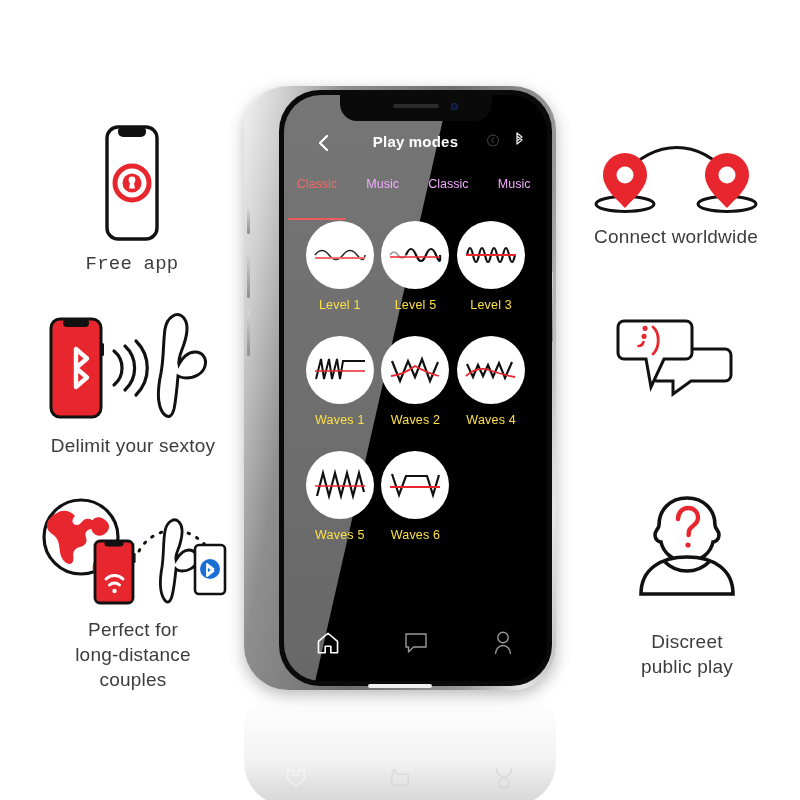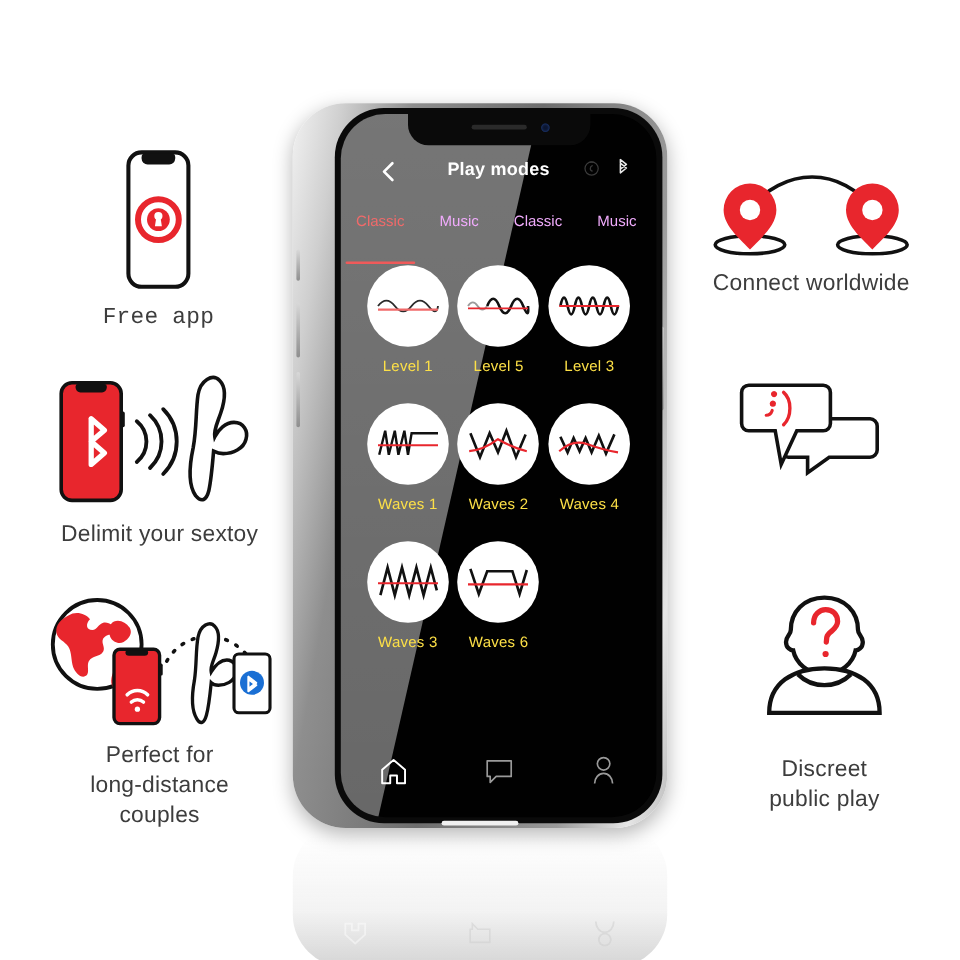--- a/index.html
+++ b/index.html
@@ -365,21 +365,21 @@
               <div class="lbl">Waves 4</div>
             </div>
 
             <div class="cell">
               <div class="disc">
                 <svg width="56" height="34" viewBox="0 0 56 34">
                   <path d="M5 28 L11 5 L17 28 L23 5 L29 28 L35 5 L41 28 L47 5 L52 24" fill="none" stroke="#111" stroke-width="2.2"></path>
                   <line x1="3" y1="18" x2="53" y2="18" stroke="#e8262d" stroke-width="1.6"></line>
                 </svg>
               </div>
-              <div class="lbl">Waves 3</div>
+              <div class="lbl">Waves 5</div>
             </div>
 
             <div class="cell">
               <div class="disc">
                 <svg width="56" height="34" viewBox="0 0 56 34">
                   <path d="M5 6 L12 27 L19 8 L40 8 L46 27 L52 7" fill="none" stroke="#111" stroke-width="2.2"></path>
                   <line x1="3" y1="19" x2="53" y2="19" stroke="#e8262d" stroke-width="1.8"></line>
                 </svg>
               </div>
               <div class="lbl">Waves 6</div>

